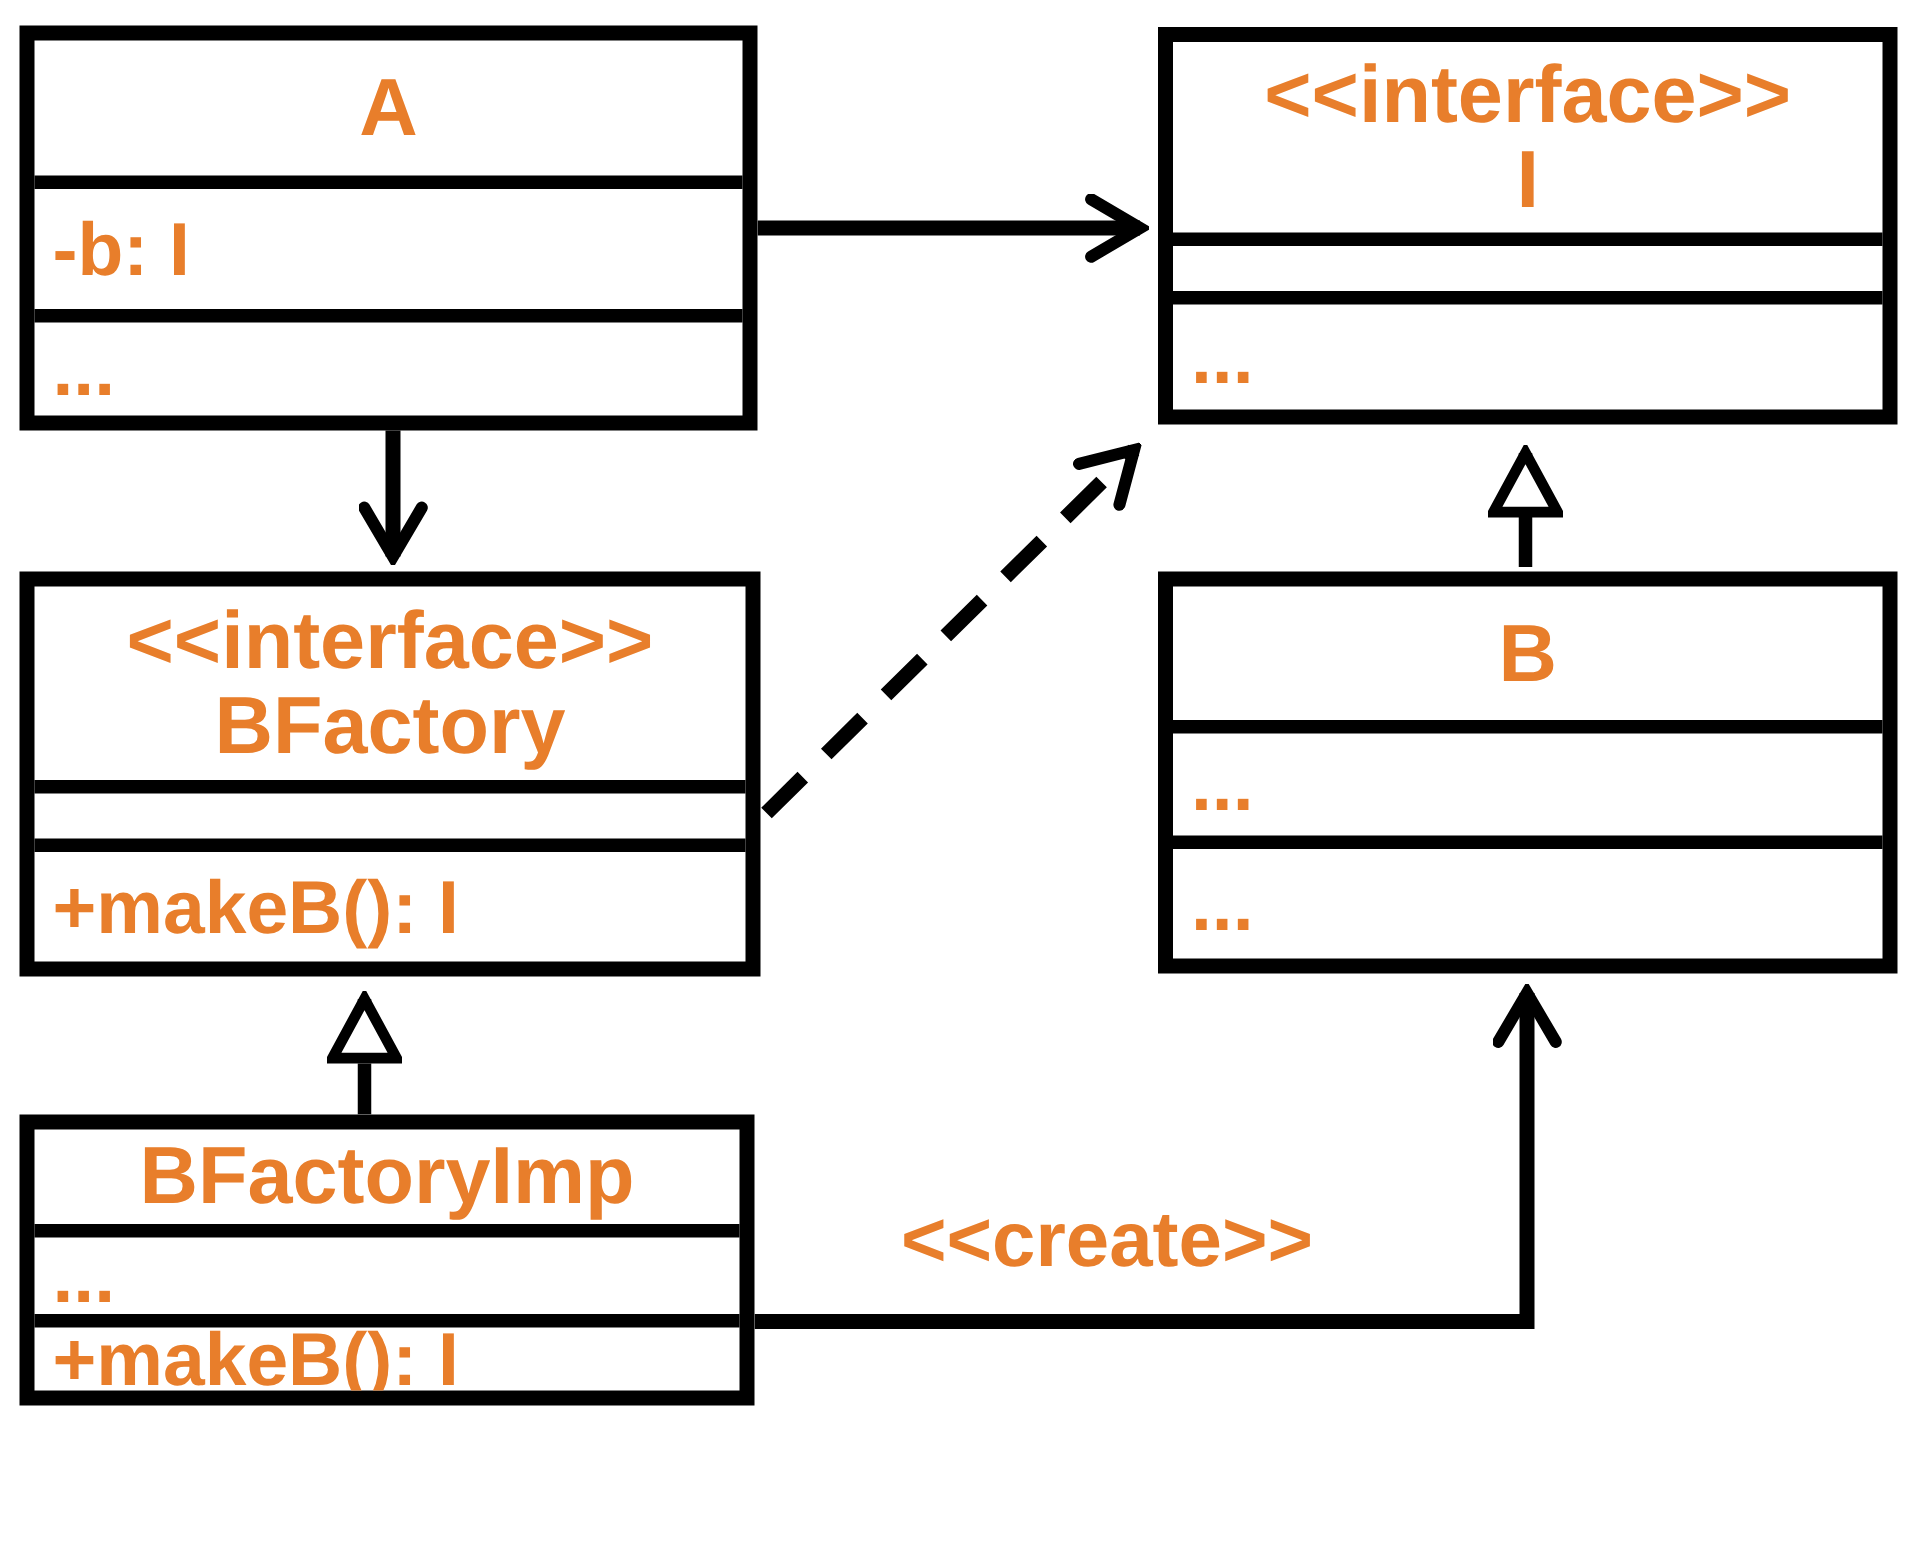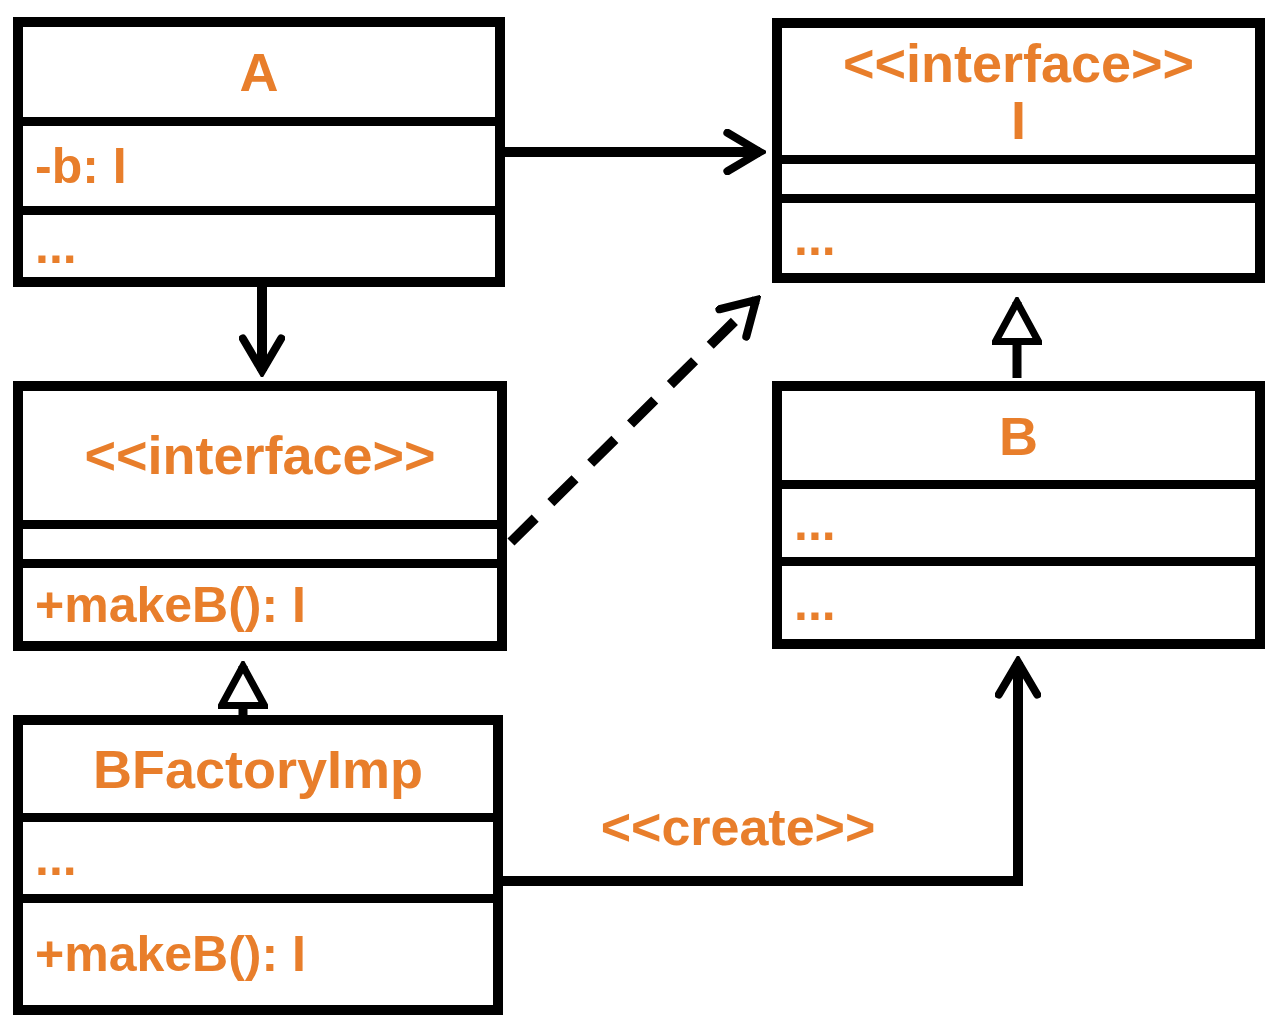--- a/index.html
+++ b/index.html
@@ -46,21 +46,21 @@
   #cls-a .attrs   {height:89px;}
   #cls-i          {left:772px; top:18px;  width:493px; height:265px;}
   #cls-i .title   {height:127px;line-height:57px;}
   #cls-i .attrs   {height:39px;}
   #cls-bfactory        {left:13px; top:381px; width:494px; height:270px;}
   #cls-bfactory .title {height:129px;line-height:57px;}
   #cls-bfactory .attrs {height:39px;}
   #cls-b          {left:772px; top:381px; width:493px; height:268px;}
   #cls-b .title   {height:89px;}
   #cls-b .attrs   {height:77px;}
-  #cls-bfactoryimp        {left:13px; top:715px; width:490px; height:300px;}
+  #cls-bfactoryimp        {left:13px; top:743px; width:490px; height:194px;}
   #cls-bfactoryimp .title {height:88px;}
   #cls-bfactoryimp .attrs {height:81px;}
 
   #arrow-layer{
     position:absolute;left:0;top:0;width:1279px;height:1033px;
     pointer-events:none;
   }
   #create-label{
     position:absolute;
     left:563px;top:797px;width:350px;
@@ -113,20 +113,21 @@
   </div>
   <div class="compartment member attrs"></div>
   <div class="compartment member grow">
     <span>...</span>
   </div>
 </div>
 
 <div class="uml-class" id="cls-bfactory">
   <div class="compartment title">
     <span>&lt;&lt;interface&gt;&gt;</span>
+    <span>BFactory</span>
   </div>
   <div class="compartment member attrs"></div>
   <div class="compartment member grow">
     <span>+makeB(): I</span>
   </div>
 </div>
 
 <div class="uml-class" id="cls-b">
   <div class="compartment title">
     <span>B</span>

